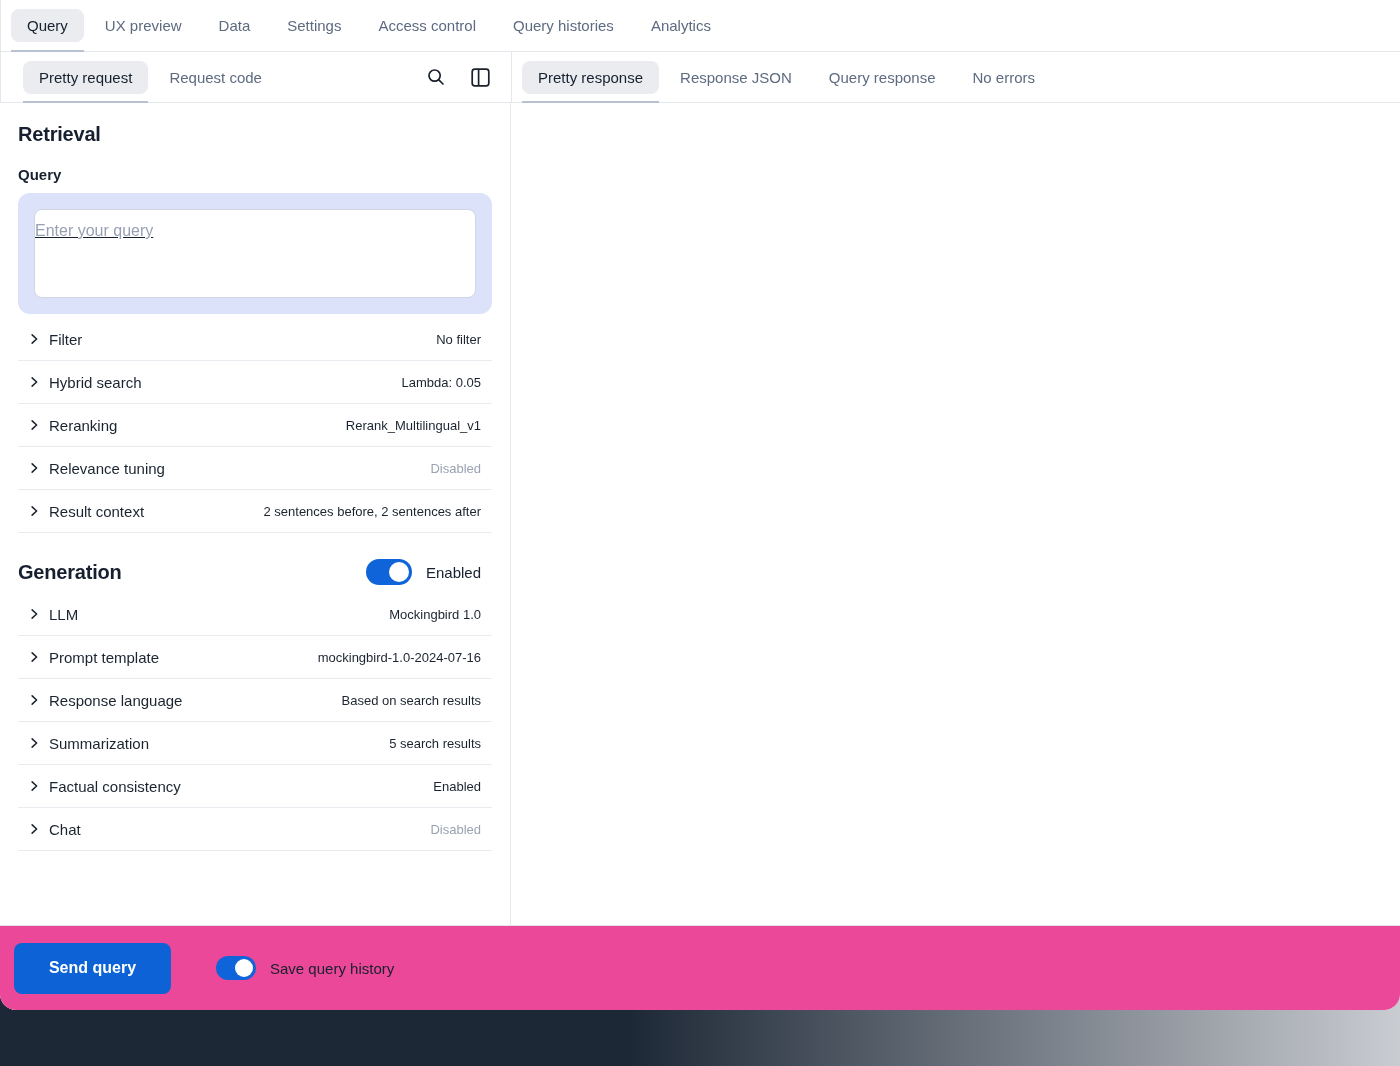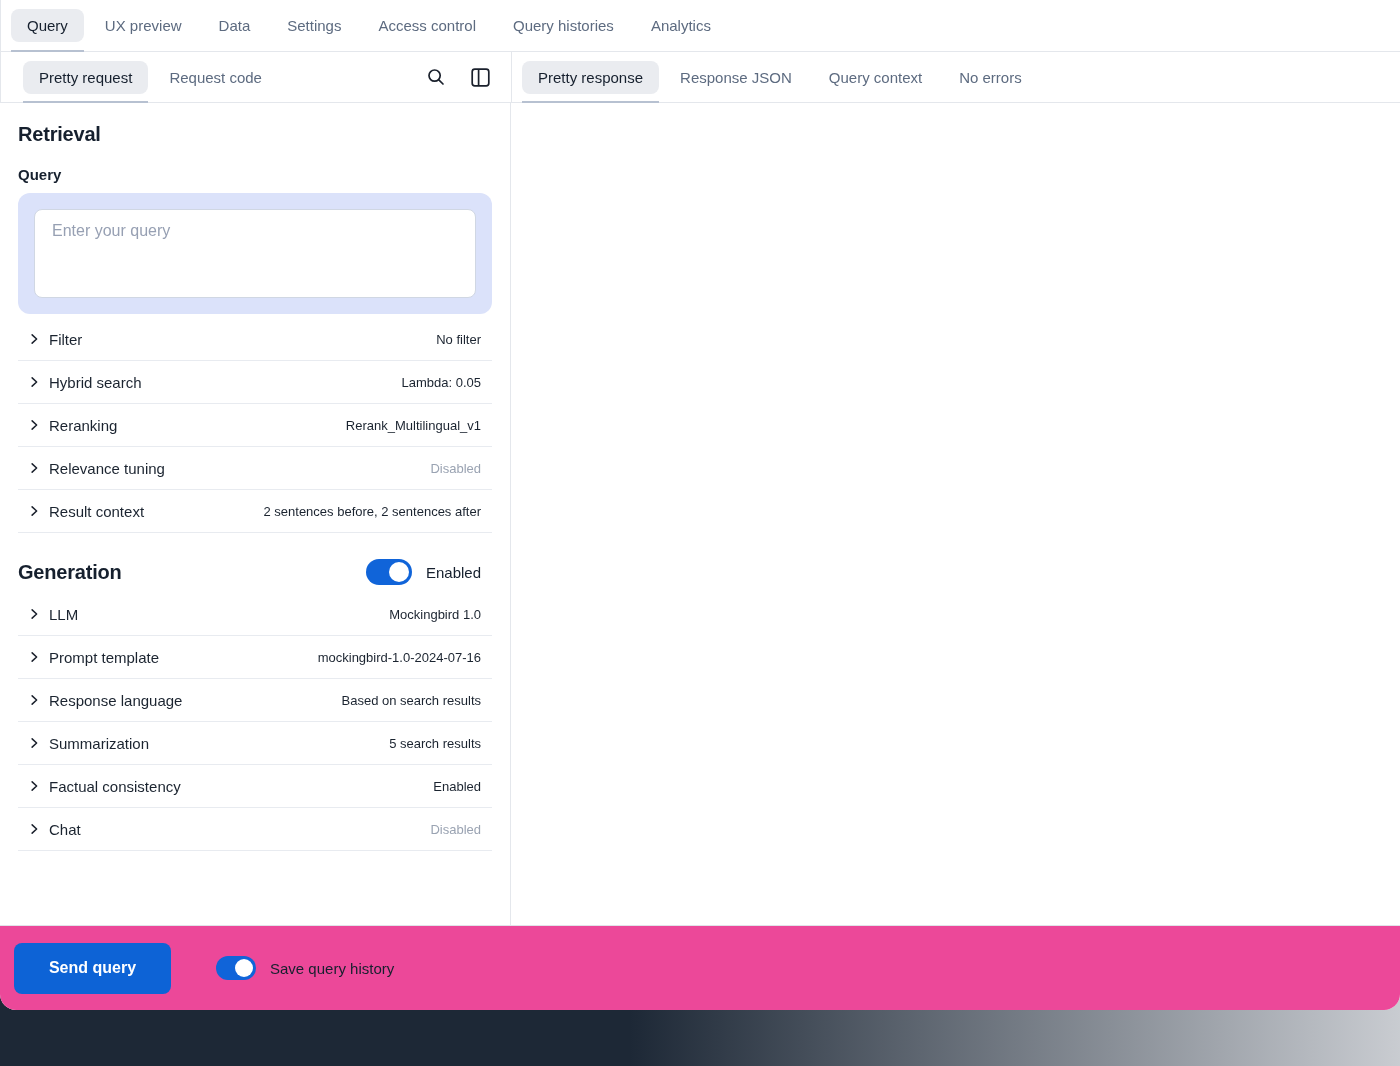--- a/index.html
+++ b/index.html
@@ -74,24 +74,24 @@
 
   .query-box {
     background: #dbe2fa;
     border-radius: 12px;
     padding: 16px;
     margin-bottom: 4px;
   }
   .query-box textarea {
     width: 100%; height: 89px; resize: none;
     border: 1px solid #d0d7e3; border-radius: 8px;
-    padding: 12px 17px;
+    padding: 12px 0;
     font-family: "Liberation Sans", "DejaVu Sans", sans-serif;
     font-size: 16px; color: #16202e;
-    outline: none; display: block;
+    outline: none; display: block; text-decoration: underline;
   }
   .query-box textarea::placeholder { color: #97a0b3; }
 
   .setting-row {
     height: 43px;
     display: flex; align-items: center;
     padding: 0 11px 0 10px;
     border-bottom: 1px solid #e8ebf0;
     cursor: pointer;
   }
@@ -191,21 +191,21 @@
       </div>
     </div>
     <div class="toolbar-right">
       <div class="tab active">
           <span class="pill-wrap">Pretty response</span>
         </div>
       <div class="tab">
           <span class="pill-wrap">Response JSON</span>
         </div>
       <div class="tab">
-          <span class="pill-wrap">Query context</span>
+          <span class="pill-wrap">Query response</span>
         </div>
       <div class="tab">
           <span class="pill-wrap">No errors</span>
         </div>
     </div>
   </div>
 
   <div class="main">
     <div class="panel-left">
 

